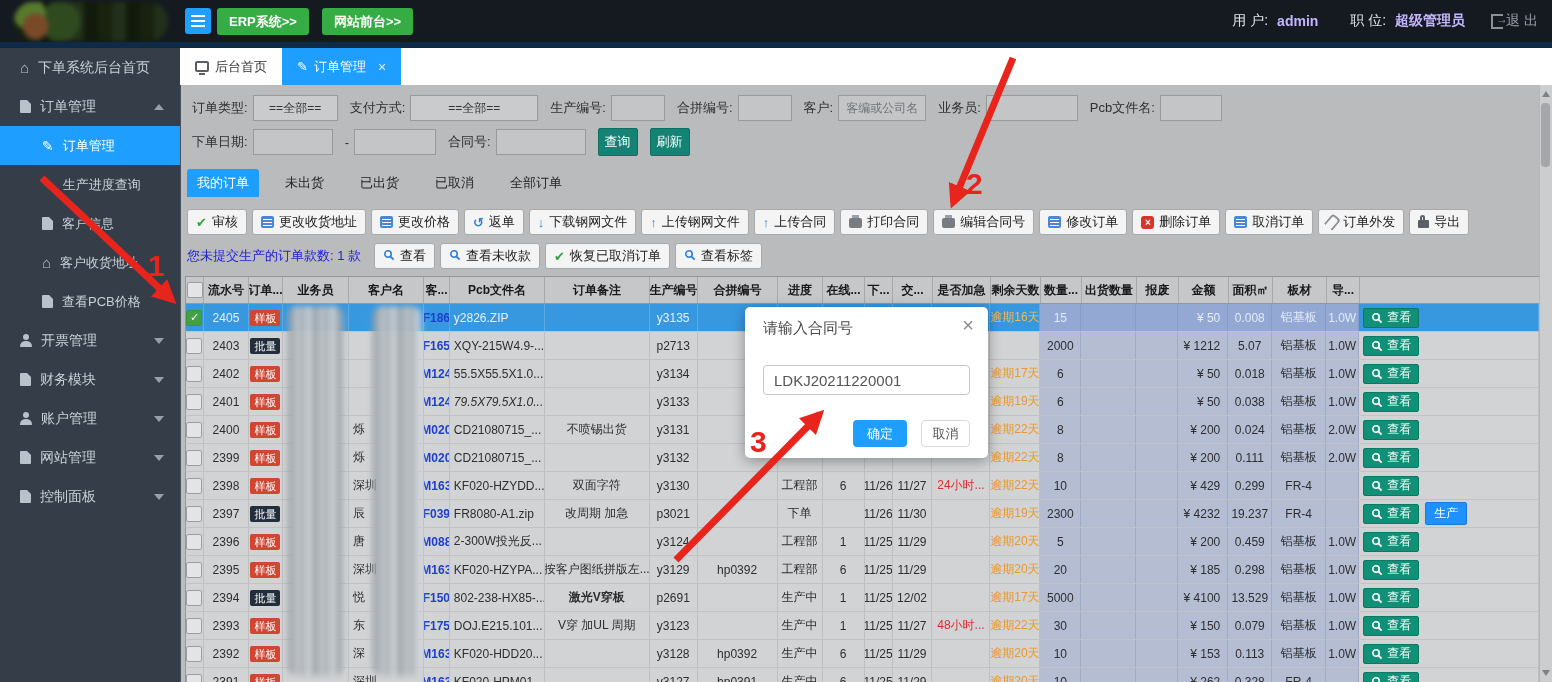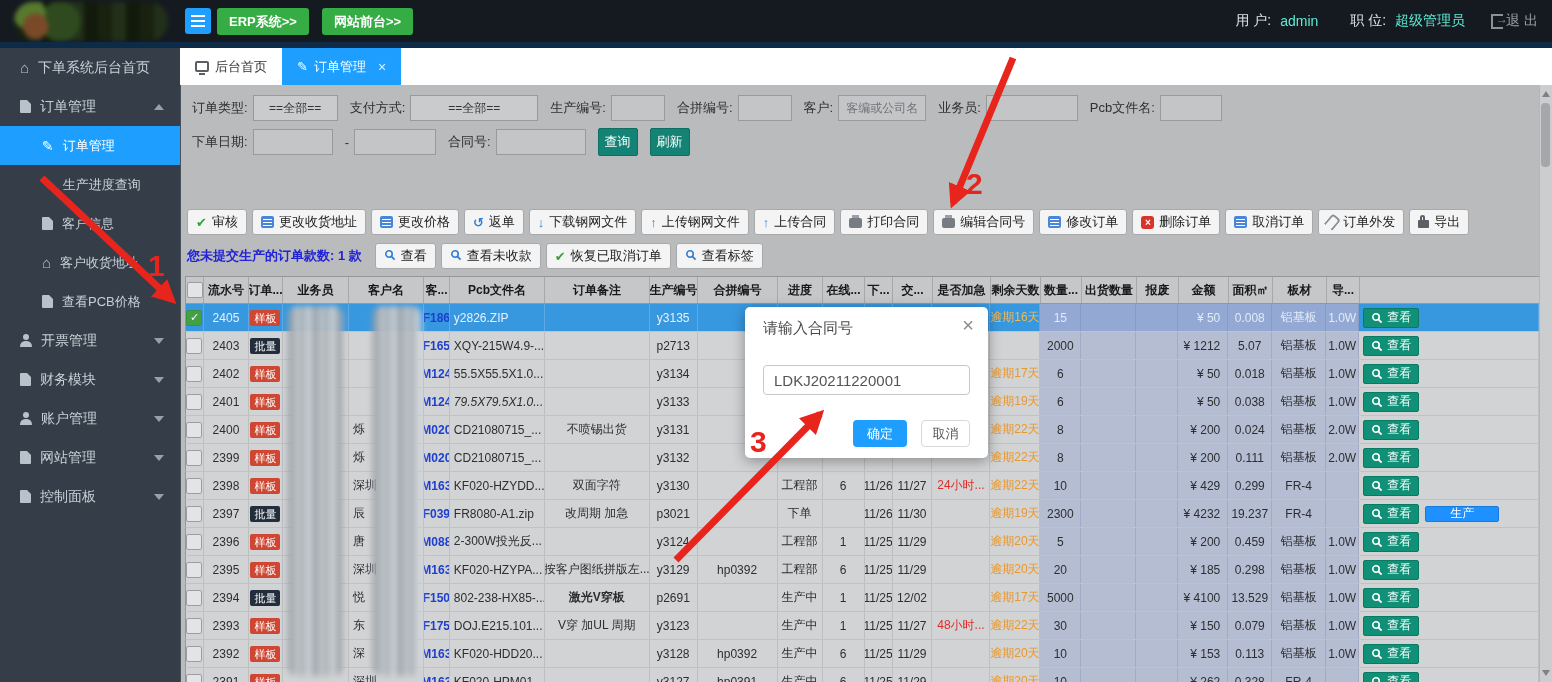--- a/index.html
+++ b/index.html
@@ -15,21 +15,21 @@
       radial-gradient(circle at 30% 50%, #2e4a1e 0 18%, transparent 19%),
       repeating-linear-gradient(90deg,#18220f 0 14px,#22301a 14px 28px,#121a0c 28px 42px);
     filter:blur(2px)}
   .burger{position:absolute;left:185px;top:8px;width:26px;height:26px;background:#1e9fff;border:none;
     border-radius:3px;display:flex;align-items:center;justify-content:center;cursor:pointer;z-index:11}
   .burger i{display:block;width:14px;height:2px;background:#fff;box-shadow:0 -5px 0 #fff,0 5px 0 #fff}
   .topbtn{position:absolute;top:8px;height:27px;background:#35ad44;color:#fff;border:none;border-radius:3px;
     font-size:13px;font-weight:bold;padding:0 12px;cursor:pointer;z-index:11}
   .userbox{position:absolute;right:14px;top:0;height:42px;display:flex;align-items:center;gap:9px;
     font-size:14px;color:#dfe3e8;z-index:11}
-  .userbox .yl{color:#5eead4;font-weight:normal}
+  .userbox .yl{color:#c4b5fd;font-weight:bold}
   .exit{display:inline-flex;align-items:center;gap:3px;color:#9aa1ab;cursor:pointer}
   .ic-exit{display:inline-block;width:10px;height:11px;border:2px solid #8a9099;border-right:none;position:relative}
   .ic-exit::after{content:"\2192";position:absolute;left:3px;top:-4px;font-size:12px;color:#8a9099}
   
   .sidebar{position:absolute;left:0;top:48px;width:180px;height:634px;background:#353e48;z-index:9;border-right:1px solid #4a535d}
   .sb-item{height:39px;display:flex;align-items:center;gap:9px;padding-left:20px;cursor:pointer;color:#c8d0d7;font-size:14px;position:relative}
   .sb-item.sub{padding-left:42px;font-size:13px}
   .sb-item.active{background:#1e9fff;color:#fff}
   .sb-item .caret{position:absolute;right:16px;width:0;height:0}
   .caret-d{border-left:5px solid transparent;border-right:5px solid transparent;border-top:6px solid #98a1ab}
@@ -63,21 +63,21 @@
   .fbtn{height:28px;width:40px;background:#148375;color:#fff;border:1px solid #0e6e60;border-radius:2px;
     font-size:13px;margin-left:12px;cursor:pointer}
   
   .otabs{position:absolute;left:7px;top:84px;display:flex;gap:16px;align-items:flex-end;height:28px}
   .otab{font-size:13px;color:#24262a;padding:5px 10px;cursor:pointer;white-space:nowrap}
   .otab.active{background:#1e9fff;color:#fff;border-radius:3px 3px 0 0}
   
   .toolrow{position:absolute;left:7px;display:flex;gap:5px;align-items:center;flex-wrap:nowrap}
   .tbtn{display:inline-flex;align-items:center;gap:5px;height:26px;padding:0 8px;background:#f4f4f4;
     border:1px solid #a7a9ab;border-radius:3px;font-size:13px;color:#222;cursor:pointer;white-space:nowrap;font-family:inherit}
-  .notice{font-size:13px;font-weight:bold;color:#2222d6;margin-right:8px;white-space:nowrap}
+  .notice{font-size:13px;font-weight:normal;color:#2222d6;margin-right:8px;white-space:nowrap}
   .tb-char{font-weight:bold;font-size:13px;line-height:1}
   .tb-grid{display:inline-block;width:13px;height:12px;background:#4a86d8;border-radius:2px;position:relative}
   .tb-grid::after{content:"";position:absolute;left:2px;top:3px;right:2px;height:1px;background:#fff;box-shadow:0 3px 0 #fff,0 6px 0 #fff}
   .tb-print{display:inline-block;width:13px;height:10px;background:#777c82;border-radius:2px;position:relative;margin-top:2px}
   .tb-print::before{content:"";position:absolute;left:3px;top:-3px;width:7px;height:3px;background:#9aa0a6}
   .tb-delete{display:inline-flex;width:13px;height:13px;background:#d9342b;color:#fff;border-radius:3px;
     align-items:center;justify-content:center;font-size:10px;font-weight:bold}
   .tb-clip{display:inline-block;width:7px;height:12px;border:2px solid #8a9099;border-radius:4px 4px 0 0;border-bottom:none;transform:rotate(40deg)}
   .tb-lock{display:inline-block;width:11px;height:8px;background:#5a5f66;border-radius:1px;position:relative;margin-top:4px}
   .tb-lock::before{content:"";position:absolute;left:2px;top:-5px;width:5px;height:5px;border:2px solid #5a5f66;border-bottom:none;border-radius:4px 4px 0 0;box-sizing:border-box}
@@ -102,21 +102,21 @@
   .tr.sel .remain{color:#f7b84e}
   .badge{font-size:11px;color:#fff;padding:1px 4px;border-radius:2px;line-height:14px}
   .badge.b-sample{background:#cf4632}
   .badge.b-batch{background:#222e3c}
   .cb{display:inline-flex;width:14px;height:14px;background:#e3e4e6;border:1px solid #9b9da0;border-radius:2px;
     align-items:center;justify-content:center}
   .cb.checked{background:#43a047;border-color:#3c9442}
   .cb.checked::after{content:"\2713";color:#fff;font-size:11px;font-weight:bold}
   .view-btn{display:inline-flex;align-items:center;gap:4px;height:20px;padding:0 7px;background:#0f9077;
     border:1px solid #0b7a63;border-radius:2px;color:#fff;font-size:12px;cursor:pointer;font-family:inherit}
-  .prod-btn{display:inline-flex;align-items:center;height:16px;padding:0 24px;background:#1e90ff;border:1px solid #187bdb;
+  .prod-btn{display:inline-flex;align-items:center;height:23px;padding:0 8px;background:#1e90ff;border:1px solid #187bdb;
     border-radius:2px;color:#fff;font-size:12px;cursor:pointer;margin-left:6px;font-family:inherit}
   
   .blurstrip{position:absolute;z-index:7;border-radius:9px;filter:blur(3px);opacity:.95;
     background:repeating-linear-gradient(90deg,#9aa0a6 0 6px,#c2c6ca 6px 12px,#aab0b6 12px 18px,#d2d6da 18px 24px),
                repeating-linear-gradient(0deg,rgba(130,136,142,.5) 0 9px,rgba(214,218,222,.5) 9px 18px)}
   
   .vscroll{position:absolute;right:0;top:85px;width:12px;height:597px;background:#cbcdcf;border-left:1px solid #b4b6b8;z-index:8}
   .sb-arrow{position:absolute;left:2px;width:0;height:0;border-left:4px solid transparent;border-right:4px solid transparent}
   .sb-arrow.up{top:6px;border-bottom:6px solid #7f8184}
   .sb-arrow.down{bottom:6px;border-top:6px solid #7f8184}
@@ -266,20 +266,27 @@
     <span class="finp" style="width:82px">
         <input style="">
       </span>
     <span class="flabel">合同号:</span>
     <span class="finp" style="width:90px">
         <input style="">
       </span>
     <button class="fbtn">查询</button>
     <button class="fbtn">刷新</button>
   </div>
+  <div class="otabs" id="orderTabs">
+      <div class="otab active">我的订单</div>
+      <div class="otab">未出货</div>
+      <div class="otab">已出货</div>
+      <div class="otab">已取消</div>
+      <div class="otab">全部订单</div>
+    </div>
   <div class="toolrow" style="top:124px" id="toolRow1">
       <button class="tbtn">
         <span class="tb-char" style="color: rgb(47, 163, 60);">✔</span>
         <span>审核</span>
       </button>
       <button class="tbtn">
         <span class="tb-grid"></span>
         <span>更改收货地址</span>
       </button>
       <button class="tbtn">

